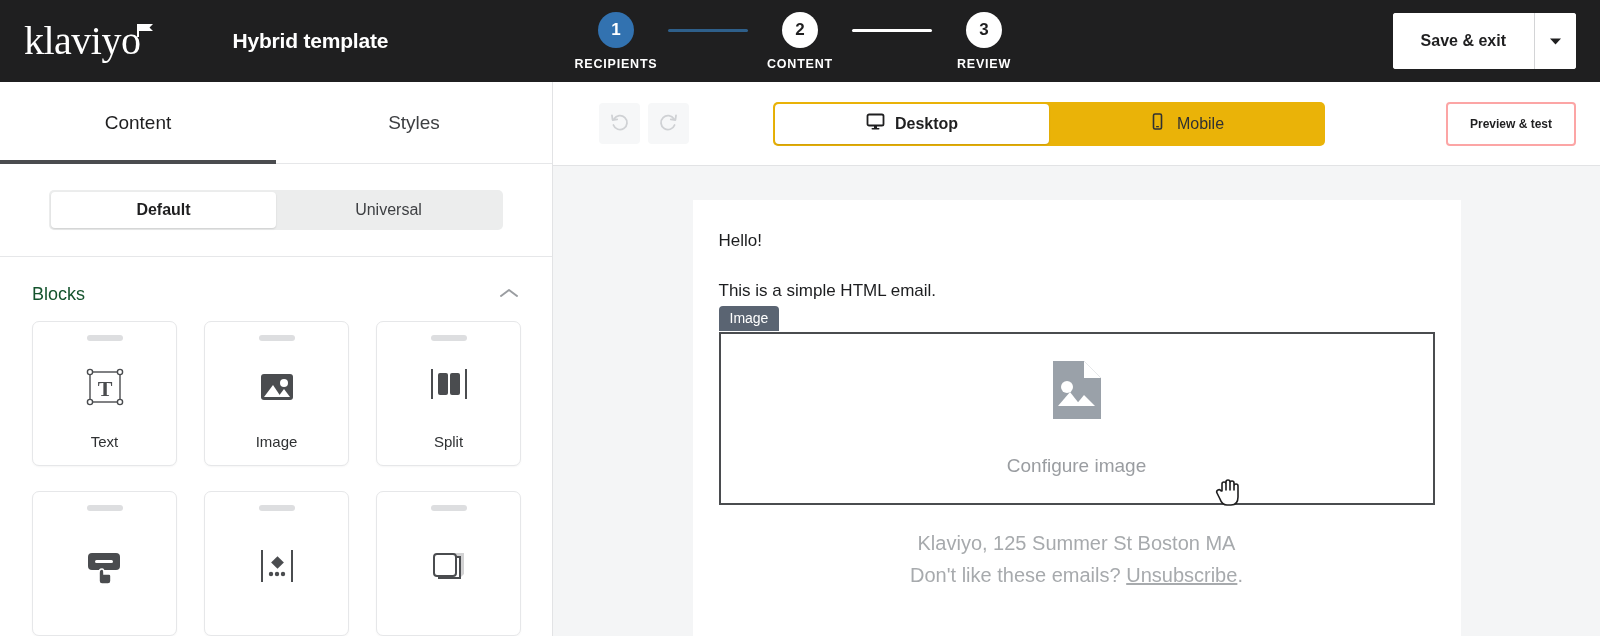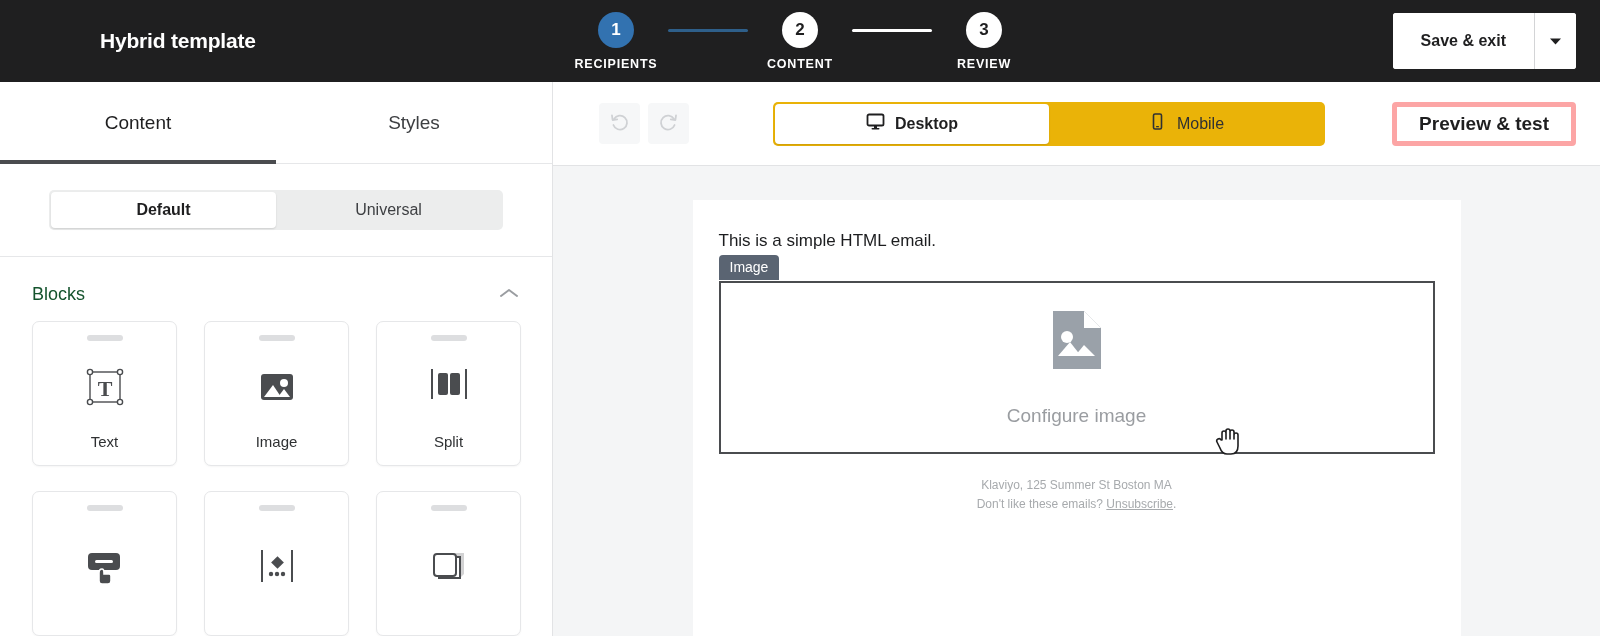--- a/index.html
+++ b/index.html
@@ -148,22 +148,22 @@
   .device-item {
     flex: 1; display: flex; align-items: center; justify-content: center;
     gap: 10px; font-size: 16px; color: #2f3133; cursor: pointer; border-radius: 4px;
   }
   .device-item.active {
     background: #ffffff; font-weight: bold; color: #1f1f20;
     box-shadow: 0 1px 2px rgba(0,0,0,0.13);
   }
   .preview-btn {
     margin-left: auto; height: 44px; padding: 0 22px;
-    background: #ffffff; border: 5px solid #fca5a5; border-radius: 4px;
-    font-size: 19px; font-weight: bold; color: #1f1f20; cursor: pointer;
+    background: #ffffff; border: 2px solid #fca5a5; border-radius: 4px;
+    font-size: 12px; font-weight: bold; color: #1f1f20; cursor: pointer;
     font-family: "Liberation Sans", sans-serif;
   }
 
   .canvas {
     flex: 1; background: #f4f5f6; overflow: hidden;
     display: flex; justify-content: center;
   }
   .email-card {
     width: 768px; background: #ffffff; margin-top: 34px;
     padding: 30px 26px 0 26px; position: relative;
@@ -181,30 +181,39 @@
   .image-placeholder {
     border: 2px solid #4a4c4f; height: 173px;
     display: flex; flex-direction: column; align-items: center; justify-content: center;
     background: #ffffff; position: relative; cursor: grab;
   }
   .placeholder-label { font-size: 19px; color: #9a9da1; margin-top: 30px; text-align: center; }
 
   .cursor-hand { position: absolute; right: 192px; bottom: -8px; pointer-events: none; }
 
   .email-footer { text-align: center; padding: 22px 0 18px 0; }
-  .footer-line { font-size: 12px; color: #a7aaad; line-height: 1.6; }
+  .footer-line { font-size: 20px; color: #a7aaad; line-height: 1.6; }
   .footer-link { color: #a7aaad; text-decoration: underline; }
 </style>
 </head>
 <body>
 
 <div id="app">
 
   <div class="topbar">
     <div class="brand-area">
+      <div class="logo-wrap">
+        <span class="logo-text">klaviyo</span>
+        <span class="logo-flag">
+          <svg width="17" height="14" viewBox="0 0 17 14">
+            <path d="M1 1 H16 L12.5 4.5 L16 8 H1 Z" fill="#ffffff"></path>
+            <rect x="0" y="1" width="2" height="13" fill="#ffffff"></rect>
+          </svg>
+        </span>
+      </div>
       <div class="doc-title">Hybrid template</div>
     </div>
 
     <div class="steps">
       <div class="steps-inner">
         <div class="step">
           <div class="step-circle active">1</div>
           <div class="step-label">RECIPIENTS</div>
         </div>
         <div class="connector done"></div>
@@ -387,20 +396,21 @@
             <span>Mobile</span>
           </div>
         </div>
 
         <button class="preview-btn">Preview &amp; test</button>
       </div>
 
       <div class="canvas">
         <div class="email-card">
 
+          <div class="email-para">Hello!</div>
           <div class="email-para">This is a simple HTML email.</div>
 
           <div class="image-block-wrap">
             <div class="block-badge">Image</div>
             <div class="image-placeholder">
               <span>
                 <svg width="54" height="62" viewBox="0 0 54 62">
                   <path d="M3 2 H34 L51 19 V60 H3 Z" fill="#9aa1a9"></path>
                   <path d="M34 2 L51 19 H34 Z" fill="#ffffff"></path>
                   <circle cx="17" cy="28" r="6" fill="#ffffff"></circle>

